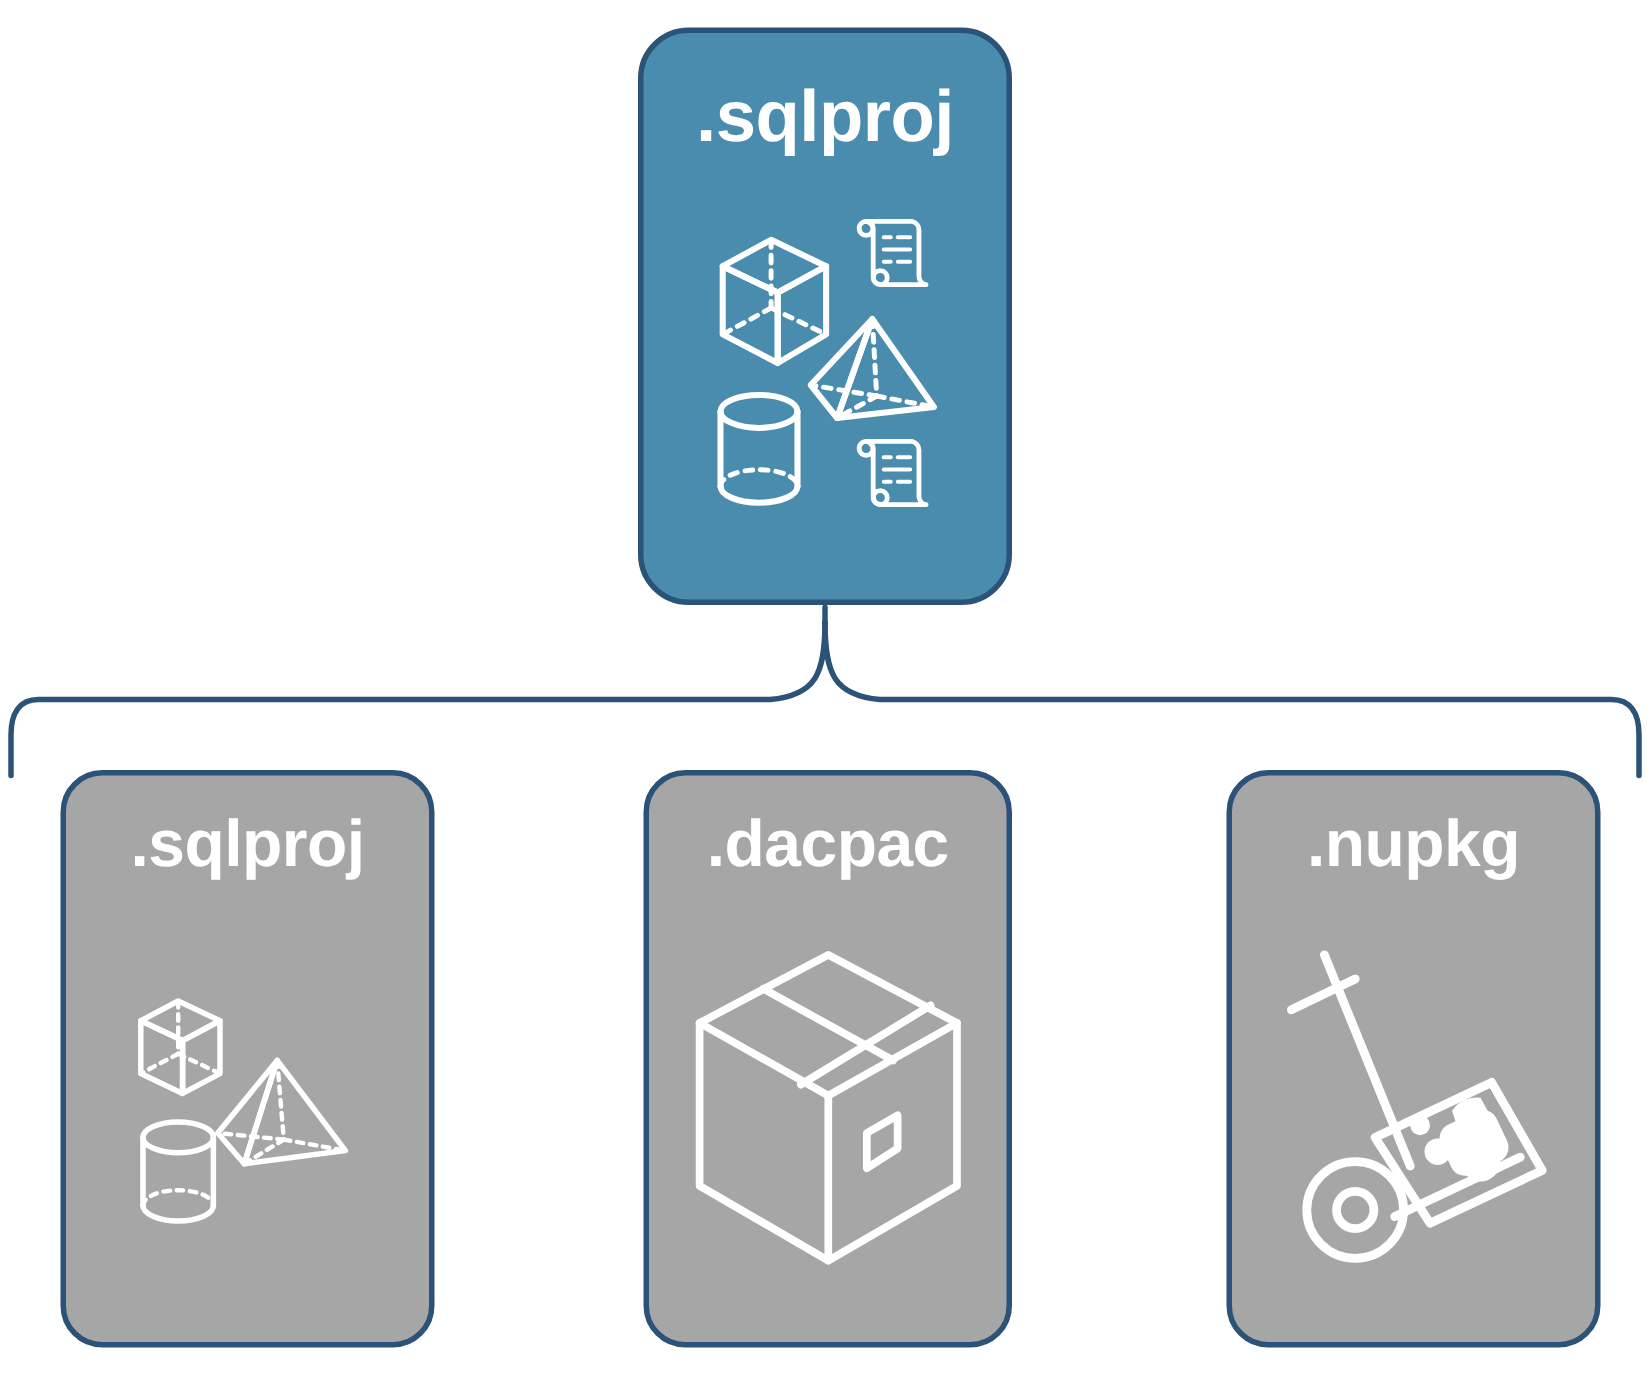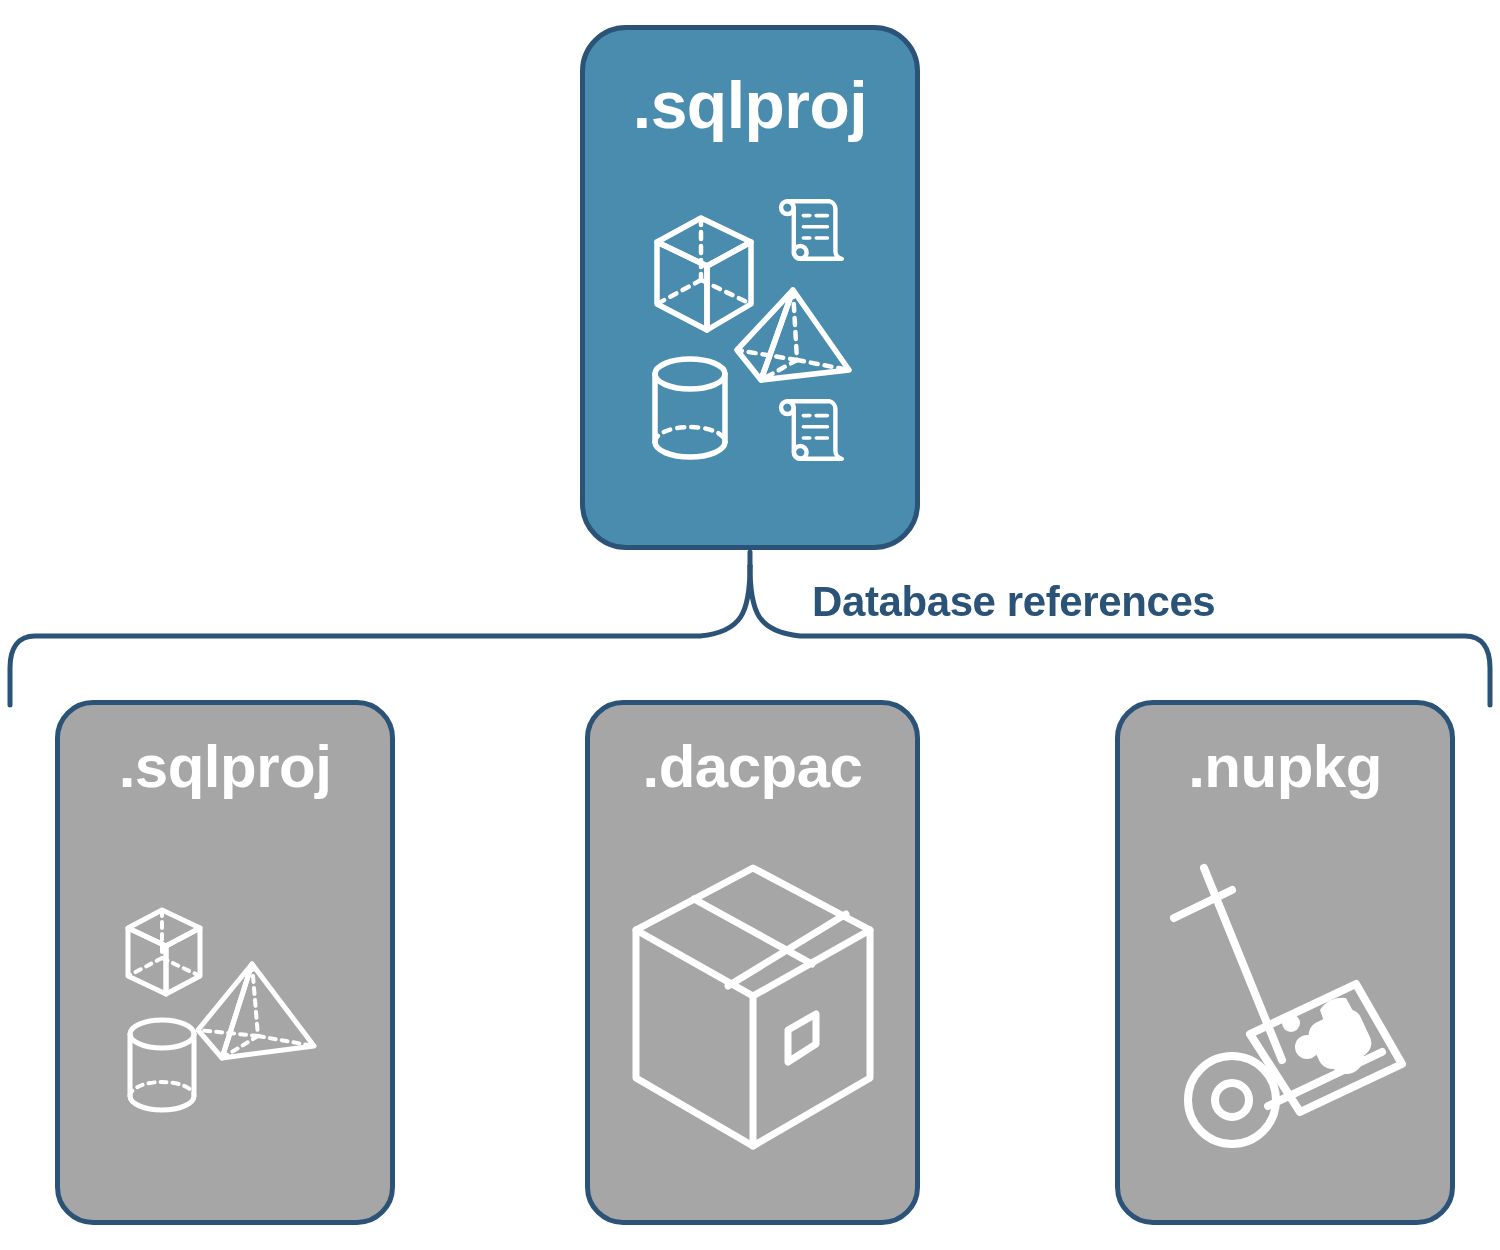--- a/index.html
+++ b/index.html
@@ -165,21 +165,20 @@
     <g fill="none" stroke="#2B5377" stroke-width="5" stroke-linecap="round">
 
       <path d="M750 12 L750 26"></path>
 
       <path d="M750 26 C750 72 742 92 700 96 L35 96 C18 96 10 108 10 128 L10 165"></path>
 
       <path d="M750 26 C750 72 758 92 800 96 L1465 96 C1482 96 1490 108 1490 128 L1490 165"></path>
     </g>
   </svg>
 
-  <div id="brace-label">Database references</div>
 
   <div class="node secondary" id="node-sqlproj-ref">
     <div class="node-title">.sqlproj</div>
     <div class="node-art">
       <svg width="215" height="230" viewBox="0 0 215 230">
         <g fill="none" stroke="#ffffff" stroke-width="5" stroke-linejoin="round" stroke-linecap="round">
           <g>
             <path d="M10 36 L44 18 L82 36 L48 54 Z"></path>
             <path d="M10 36 L10 84 L48 102 L48 54 Z"></path>
             <path d="M82 36 L82 84 L48 102 L48 54 Z"></path>

